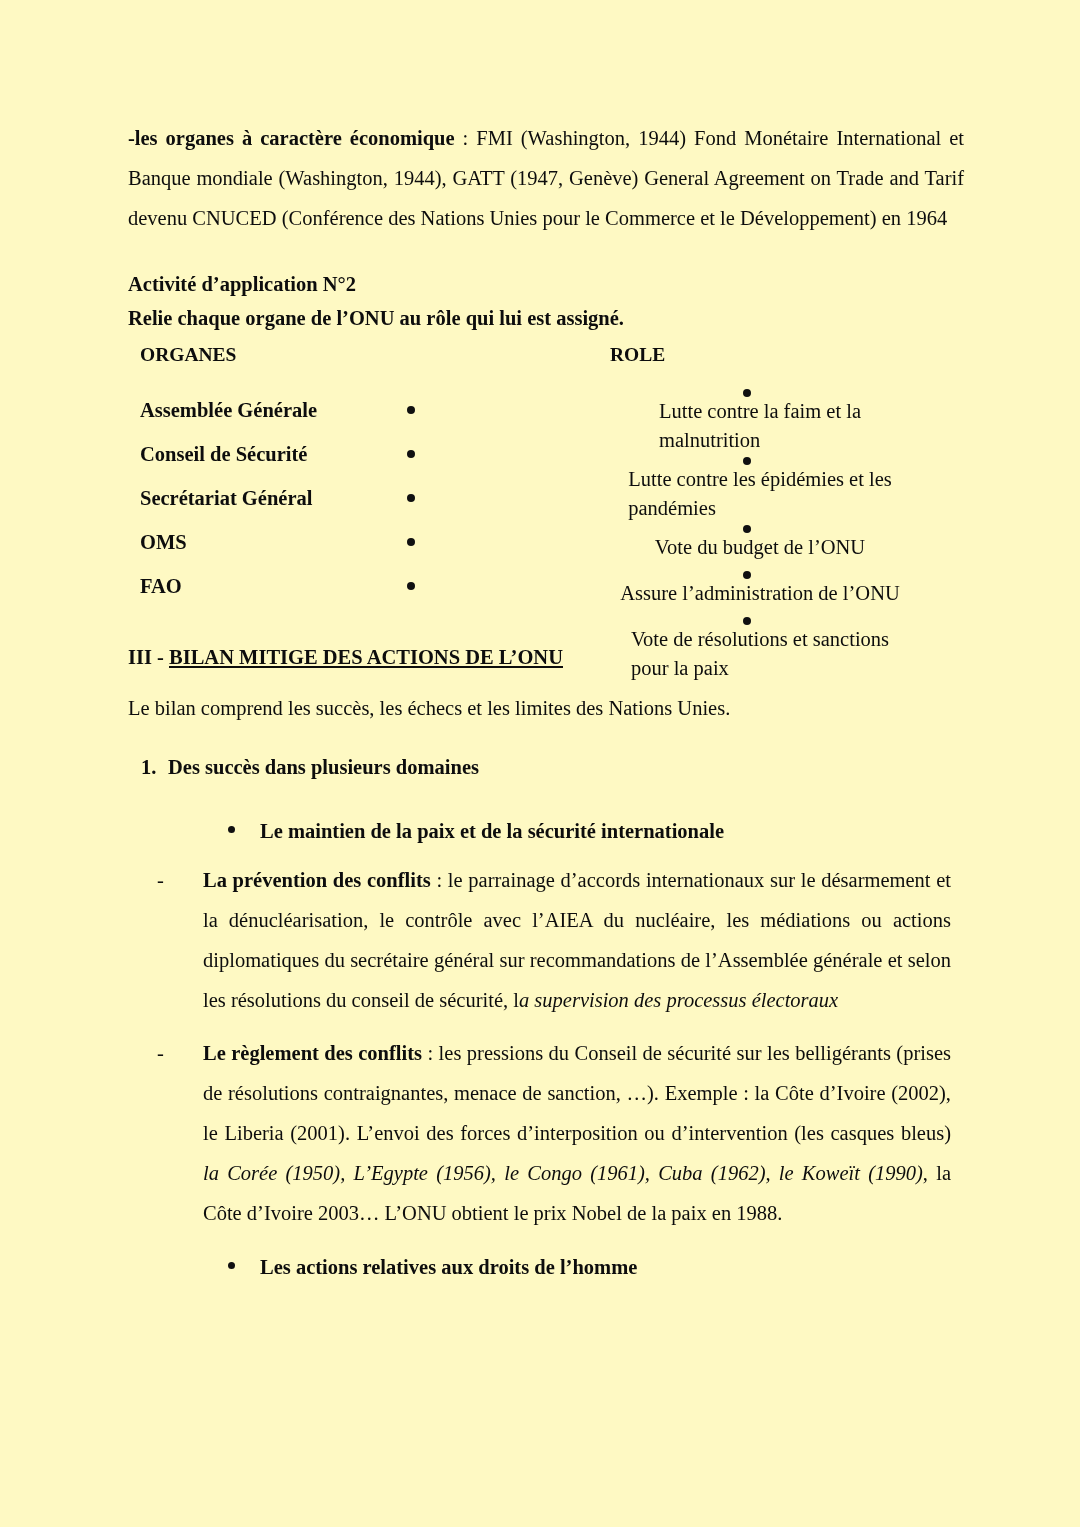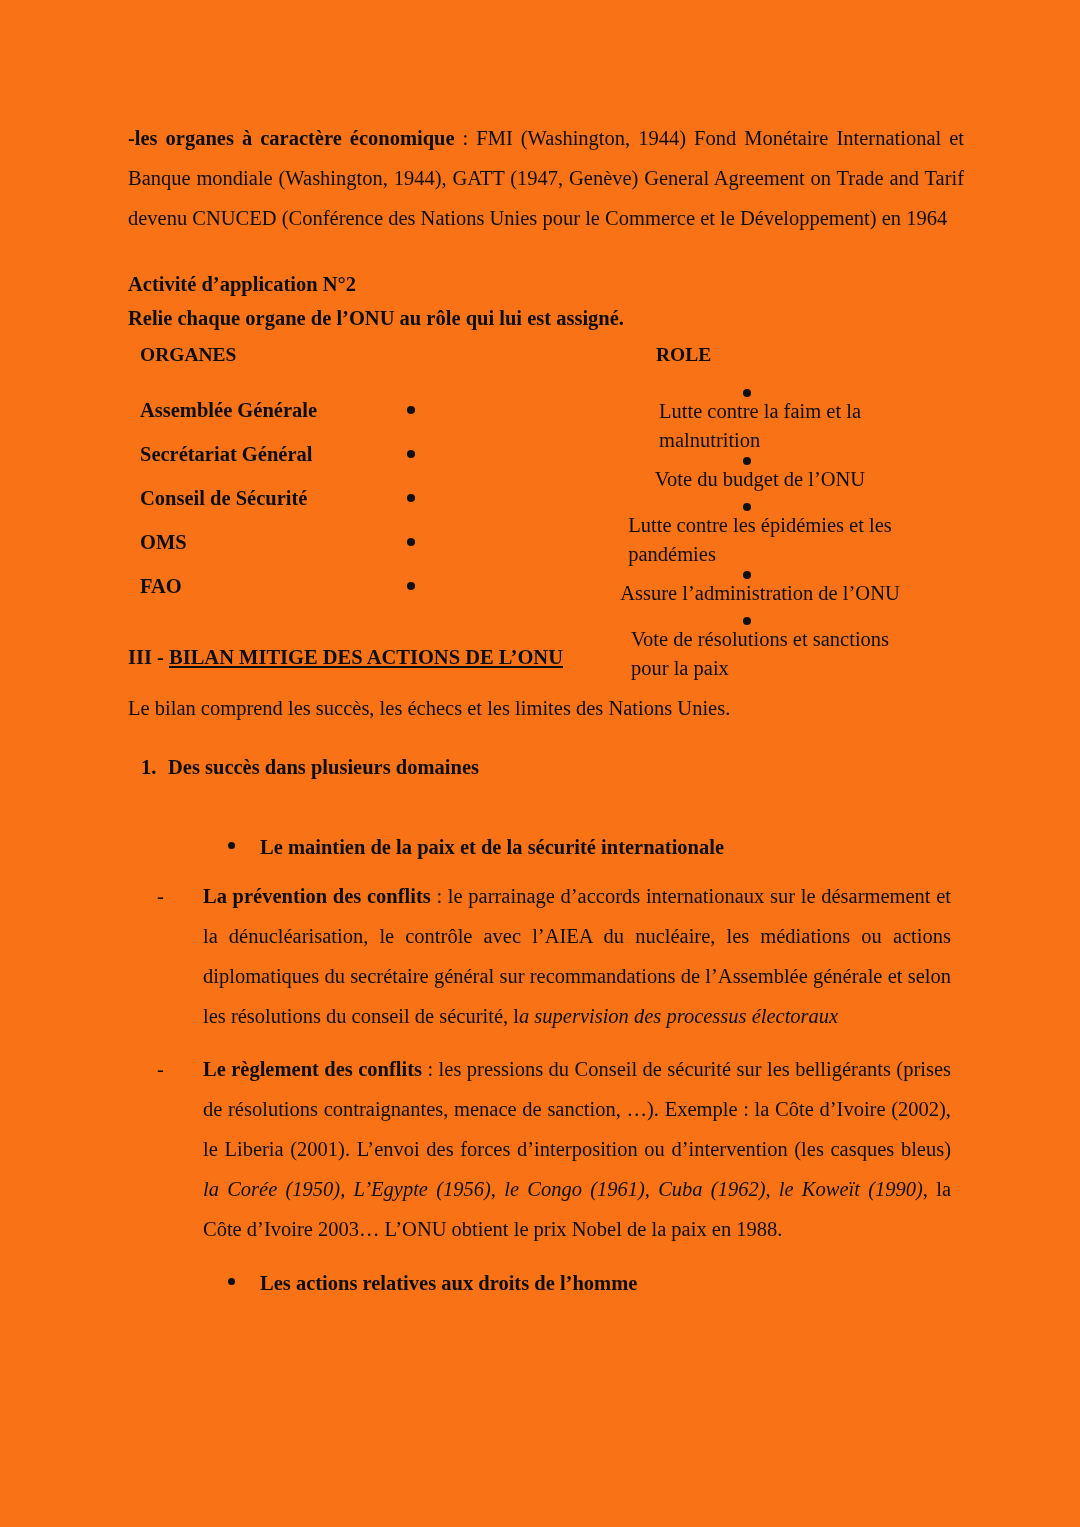--- a/index.html
+++ b/index.html
@@ -13,21 +13,21 @@
     font-family: "Liberation Serif", "DejaVu Serif", serif;
     color: #0d0d0d;
     -webkit-font-smoothing: antialiased;
   }
   .page {
     position: relative;
     width: 1080px;
     height: 1527px;
     box-sizing: border-box;
     padding: 118px 116px 0 128px;
-    background: #f97316;
+    background: #fef9c3;
   }
   .body-text {
     font-size: 20.5px;
     line-height: 40px;
     text-align: justify;
     text-justify: inter-word;
     margin: 0;
   }
   .para-econ {
     margin-bottom: 22px;
@@ -56,21 +56,21 @@
     margin-top: 8px;
     position: relative;
   }
   .match-headers {
     position: relative;
     height: 30px;
     font-weight: bold;
     font-size: 19.5px;
   }
   .hdr-organes { position: absolute; left: 12px; top: 0; }
-  .hdr-role { position: absolute; left: 528px; top: 0; }
+  .hdr-role { position: absolute; left: 482px; top: 0; }
 
   .match-body {
     position: relative;
     margin-top: 14px;
     min-height: 218px;
   }
   .match-left {
     position: absolute;
     left: 0;
     top: 0;
@@ -155,21 +155,21 @@
     font-weight: bold;
     line-height: 32px;
   }
   .numbered-item .num-marker {
     position: absolute;
     left: 13px;
     top: 0;
   }
 
   .sub-bullet {
-    margin-top: 48px;
+    margin-top: 32px;
     padding-left: 132px;
     position: relative;
     font-size: 20.5px;
     font-weight: bold;
     line-height: 32px;
   }
   .sub-bullet.tight { margin-top: 18px; }
   .sub-bullet .dot-marker {
     position: absolute;
     left: 100px;
@@ -217,25 +217,25 @@
     </div>
 
     <div class="match-body">
 
       <div class="match-left">
         <div class="organ-row">
           <span class="organ-label">Assemblée Générale</span>
           <span class="organ-dot"></span>
         </div>
         <div class="organ-row">
+          <span class="organ-label">Conseil de Sécurité</span>
+          <span class="organ-dot"></span>
+        </div>
+        <div class="organ-row">
           <span class="organ-label">Secrétariat Général</span>
-          <span class="organ-dot"></span>
-        </div>
-        <div class="organ-row">
-          <span class="organ-label">Conseil de Sécurité</span>
           <span class="organ-dot"></span>
         </div>
         <div class="organ-row">
           <span class="organ-label">OMS</span>
           <span class="organ-dot"></span>
         </div>
         <div class="organ-row">
           <span class="organ-label">FAO</span>
           <span class="organ-dot"></span>
         </div>
@@ -244,31 +244,31 @@
       <div class="match-right">
         <div class="role-row">
           <span class="role-dot"></span>
           <span class="role-text two-line">
               <span class="just-line">Lutte contre la faim et la</span>
               <span>malnutrition</span>
             </span>
         </div>
         <div class="role-row">
           <span class="role-dot"></span>
-          <span class="role-text">Vote du budget de l’ONU</span>
-        </div>
-        <div class="role-row">
-          <span class="role-dot"></span>
           <span class="role-text two-line">
               <span class="just-line">Lutte contre les épidémies et les</span>
               <span>pandémies</span>
             </span>
         </div>
         <div class="role-row">
           <span class="role-dot"></span>
+          <span class="role-text">Vote du budget de l’ONU</span>
+        </div>
+        <div class="role-row">
+          <span class="role-dot"></span>
           <span class="role-text">Assure l’administration de l’ONU</span>
         </div>
         <div class="role-row">
           <span class="role-dot"></span>
           <span class="role-text two-line">
               <span class="just-line">Vote de résolutions et sanctions</span>
               <span>pour la paix</span>
             </span>
         </div>
       </div>

